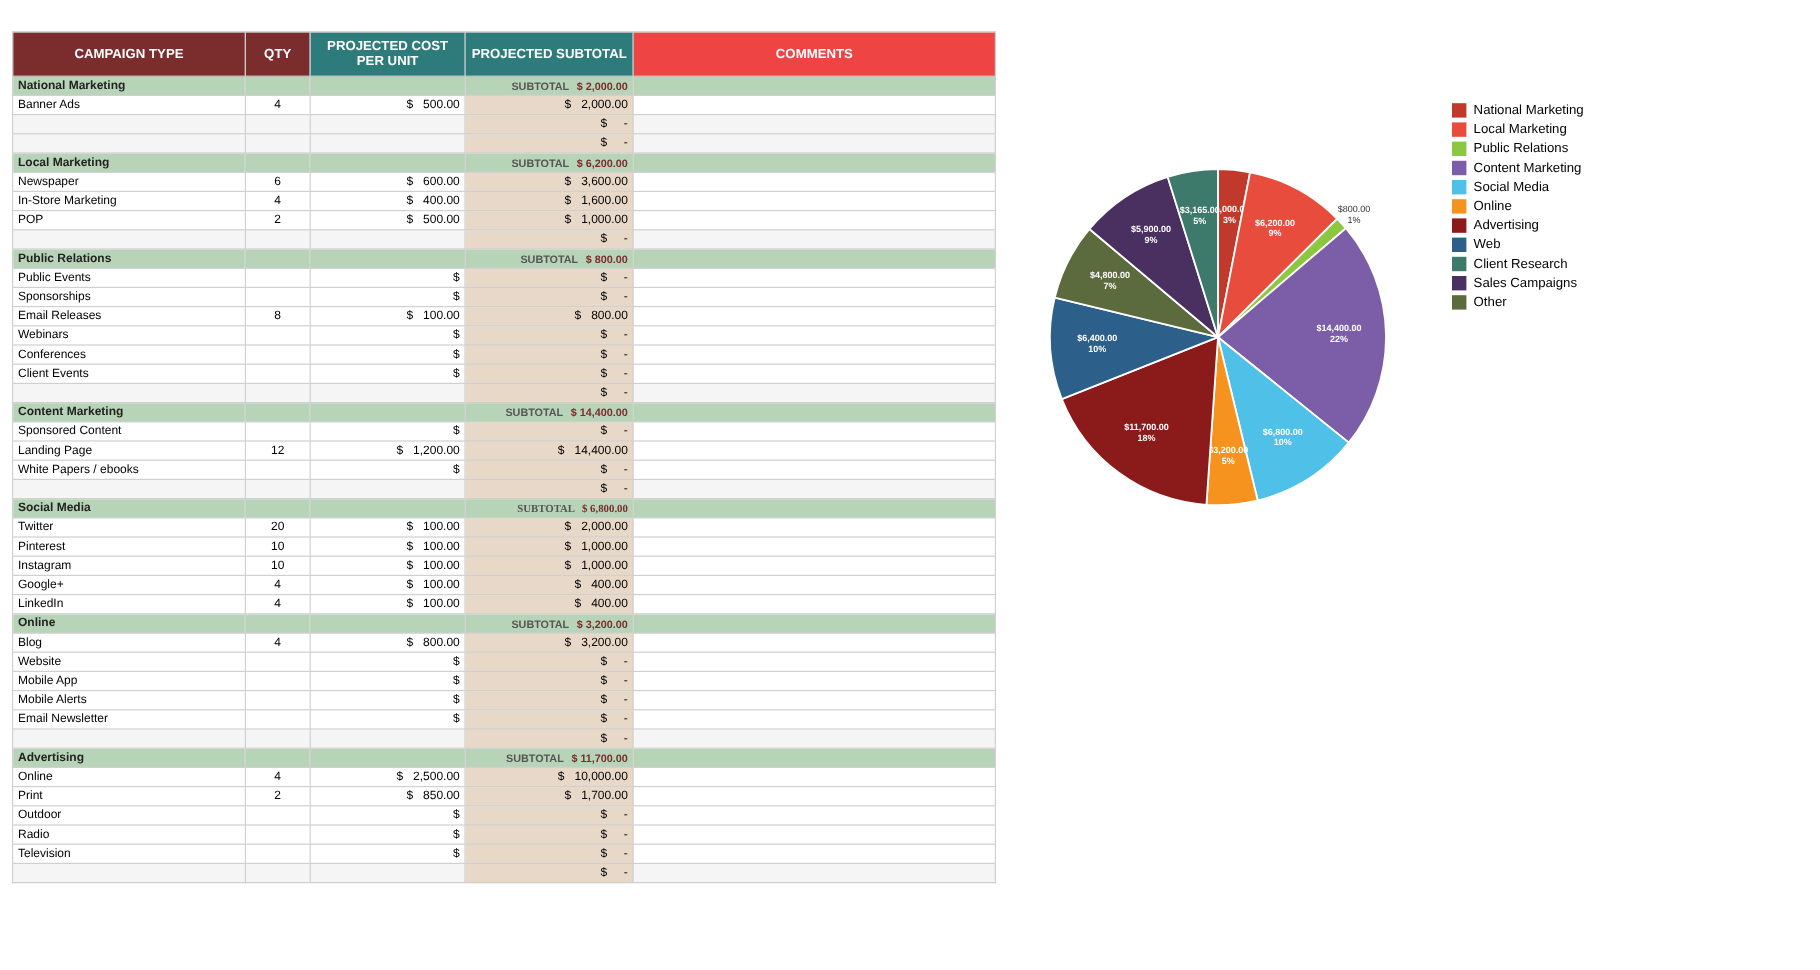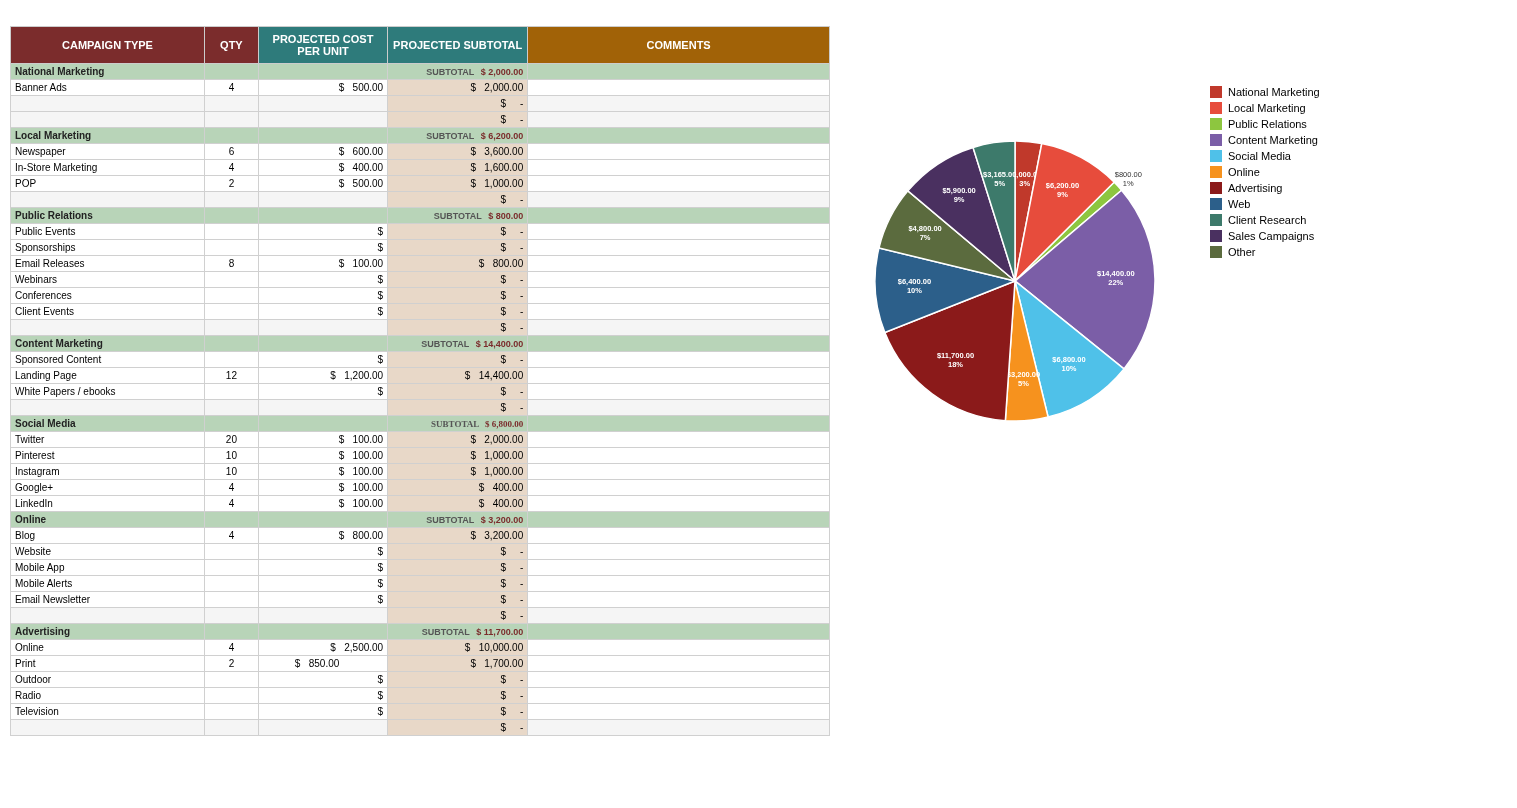--- a/index.html
+++ b/index.html
@@ -44,21 +44,21 @@
 
 <div class="main-layout">
   <div class="table-section">
     <table>
       <thead>
         <tr>
           <th style="width:180px; background:#7b2c2c;margin-left:14px;">CAMPAIGN TYPE</th>
           <th style="width:50px; background:#7b2c2c;">QTY</th>
           <th style="width:120px; background:#2e7b7b;">PROJECTED COST PER UNIT</th>
           <th style="width:130px; background:#2e7b7b;">PROJECTED SUBTOTAL</th>
-          <th style="width:280px; background:#a16207;">COMMENTS</th>
+          <th style="width:280px; background:#ef4444;">COMMENTS</th>
         </tr>
       </thead>
       <tbody id="table-body">
       <tr class="category-row">
     <td colspan="1" style="font-weight:bold; font-size:10px;">National Marketing</td>
     <td></td>
     <td></td>
     <td style="text-align:right; font-size:9px;">
       <span style="font-size:9px; color:#555;">SUBTOTAL</span>
       <span style="font-weight:bold; color:#7b2c2c; margin-left:4px;">$&nbsp;2,000.00</span>
@@ -331,21 +331,21 @@
           <tr class="data-row">
       <td>Online</td>
       <td style="text-align:center;">4</td>
       <td style="text-align:right;">$ &nbsp;&nbsp;2,500.00</td>
       <td style="text-align:right; background:#e8d8c8;">$ &nbsp;&nbsp;10,000.00</td>
       <td></td>
     </tr>
           <tr class="data-row">
       <td>Print</td>
       <td style="text-align:center;">2</td>
-      <td style="text-align:left;padding-left:36px;">$ &nbsp;&nbsp;850.00</td>
+      <td style="text-align:right;padding-left:36px;">$ &nbsp;&nbsp;850.00</td>
       <td style="text-align:right; background:#e8d8c8;">$ &nbsp;&nbsp;1,700.00</td>
       <td></td>
     </tr>
           <tr class="data-row">
       <td>Outdoor</td>
       <td style="text-align:center;"></td>
       <td style="text-align:right;">$</td>
       <td style="text-align:right; background:#e8d8c8;">$ &nbsp;&nbsp;&nbsp;&nbsp;-</td>
       <td></td>
     </tr>

